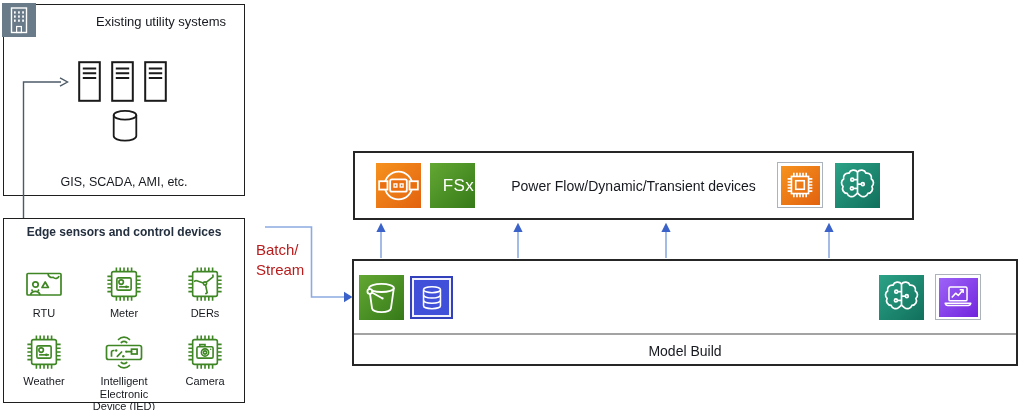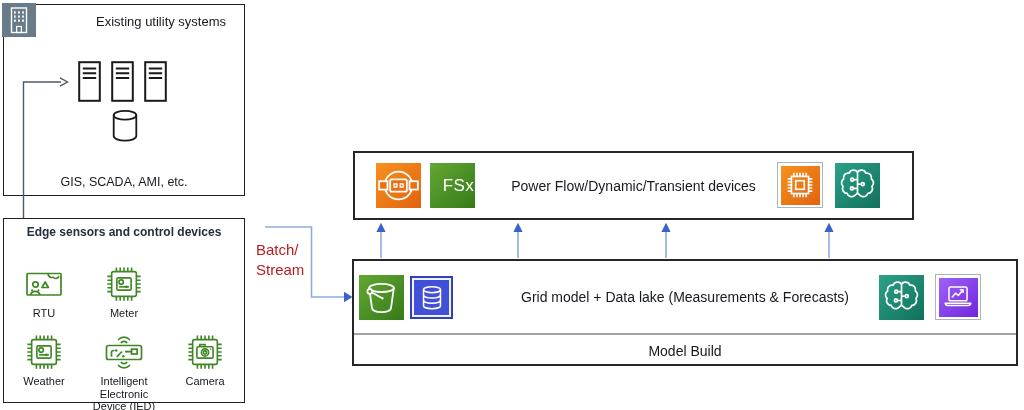--- a/index.html
+++ b/index.html
@@ -124,20 +124,32 @@
           <path d="M12,2.5 V7 M16,2.5 V7 M20,2.5 V7 M24,2.5 V7 M28,2.5 V7 M12,33 V37.5 M16,33 V37.5 M20,33 V37.5 M24,33 V37.5 M28,33 V37.5 M2.5,12 H7 M2.5,16 H7 M2.5,20 H7 M2.5,24 H7 M2.5,28 H7 M33,12 H37.5 M33,16 H37.5 M33,20 H37.5 M33,24 H37.5 M33,28 H37.5"></path>
           <rect x="12.5" y="13.5" width="15" height="13" rx="1.5"></rect>
           <circle cx="17" cy="18" r="2.4"></circle>
           <path d="M14.8,23 H25.2"></path>
           <circle cx="22.5" cy="23" r="1.5" fill="#3F8624" stroke="none"></circle>
         </svg>
       </div>
       <div class="lbl">Meter</div>
     </div>
 
+    <div class="cell r1 c3">
+      <div class="iconbox">
+        <svg width="38" height="38" viewBox="0 0 40 40" fill="none" stroke="#3F8624" stroke-width="1.7">
+          <rect x="7" y="7" width="26" height="26" rx="2"></rect>
+          <path d="M12,2.5 V7 M16,2.5 V7 M20,2.5 V7 M24,2.5 V7 M28,2.5 V7 M12,33 V37.5 M16,33 V37.5 M20,33 V37.5 M24,33 V37.5 M28,33 V37.5 M2.5,12 H7 M2.5,16 H7 M2.5,20 H7 M2.5,24 H7 M2.5,28 H7 M33,12 H37.5 M33,16 H37.5 M33,20 H37.5 M33,24 H37.5 M33,28 H37.5"></path>
+          <circle cx="20" cy="19.5" r="1.7"></circle>
+          <path d="M21.2,18.3 L28.8,12.3 M18.3,19 L10.6,16.4 M20.6,21.1 L22.4,29.6"></path>
+          <path d="M28.8,12.3 l-0.8,-2.2 M10.6,16.4 l-2.2,0.9 M22.4,29.6 l-2.2,0.7"></path>
+        </svg>
+      </div>
+      <div class="lbl">DERs</div>
+    </div>
 
     <div class="cell r2 c1">
       <div class="iconbox">
         <svg width="38" height="38" viewBox="0 0 40 40" fill="none" stroke="#3F8624" stroke-width="1.7">
           <rect x="7" y="7" width="26" height="26" rx="2"></rect>
           <path d="M12,2.5 V7 M16,2.5 V7 M20,2.5 V7 M24,2.5 V7 M28,2.5 V7 M12,33 V37.5 M16,33 V37.5 M20,33 V37.5 M24,33 V37.5 M28,33 V37.5 M2.5,12 H7 M2.5,16 H7 M2.5,20 H7 M2.5,24 H7 M2.5,28 H7 M33,12 H37.5 M33,16 H37.5 M33,20 H37.5 M33,24 H37.5 M33,28 H37.5"></path>
           <rect x="12.5" y="13.5" width="15" height="13" rx="1.5"></rect>
           <circle cx="17" cy="18" r="2.4"></circle>
           <path d="M14.8,23 H25.2"></path>
           <circle cx="22.5" cy="23" r="1.5" fill="#3F8624" stroke="none"></circle>
@@ -236,21 +248,20 @@
         </svg>
       </div>
       <div class="dbblue" style="left:56px;top:15px;">
         <svg width="36" height="36" viewBox="0 0 40 40" fill="none" stroke="#fff" stroke-width="1.7">
           <ellipse cx="20" cy="10.8" rx="9.4" ry="3.3"></ellipse>
           <path d="M10.6,10.8 V28.6 c0,1.8 4.2,3.3 9.4,3.3 s9.4,-1.5 9.4,-3.3 V10.8"></path>
           <path d="M10.6,16.7 c0,1.8 4.2,3.3 9.4,3.3 s9.4,-1.5 9.4,-3.3"></path>
           <path d="M10.6,22.6 c0,1.8 4.2,3.3 9.4,3.3 s9.4,-1.5 9.4,-3.3"></path>
         </svg>
       </div>
-      <div class="ctitle">Grid model + Data lake (Measurements &amp; Forecasts)</div>
       <div class="awsicon grad-teal" style="left:525px;top:14px;">
         <svg width="45" height="45" viewBox="0 0 40 40" fill="none" stroke="#fff" stroke-width="1.5" stroke-linejoin="round">
           <path d="M20,8 c-2,-2.6 -6.4,-2 -7.5,1 c-3.2,-0.5 -5.7,2.3 -4.8,5.3 c-2.4,1.4 -2.5,4.8 -0.5,6.4 c-1.5,2.9 0.4,6.1 3.6,6.3 c0.7,2.8 4.4,3.9 6.6,2 l2.6,-2.2"></path>
           <path d="M20,8 c2,-2.6 6.4,-2 7.5,1 c3.2,-0.5 5.7,2.3 4.8,5.3 c2.4,1.4 2.5,4.8 0.5,6.4 c1.5,2.9 -0.4,6.1 -3.6,6.3 c-0.7,2.8 -4.4,3.9 -6.6,2 l-2.6,-2.2"></path>
           <path d="M20,8 V26.8"></path>
           <circle cx="15.3" cy="14.8" r="1.3"></circle>
             <path d="M16.6,14.8 H20"></path>
           <circle cx="24.7" cy="18.8" r="1.3"></circle>
             <path d="M20,18.8 h3.4"></path>
           <circle cx="15" cy="22.6" r="1.3"></circle>

